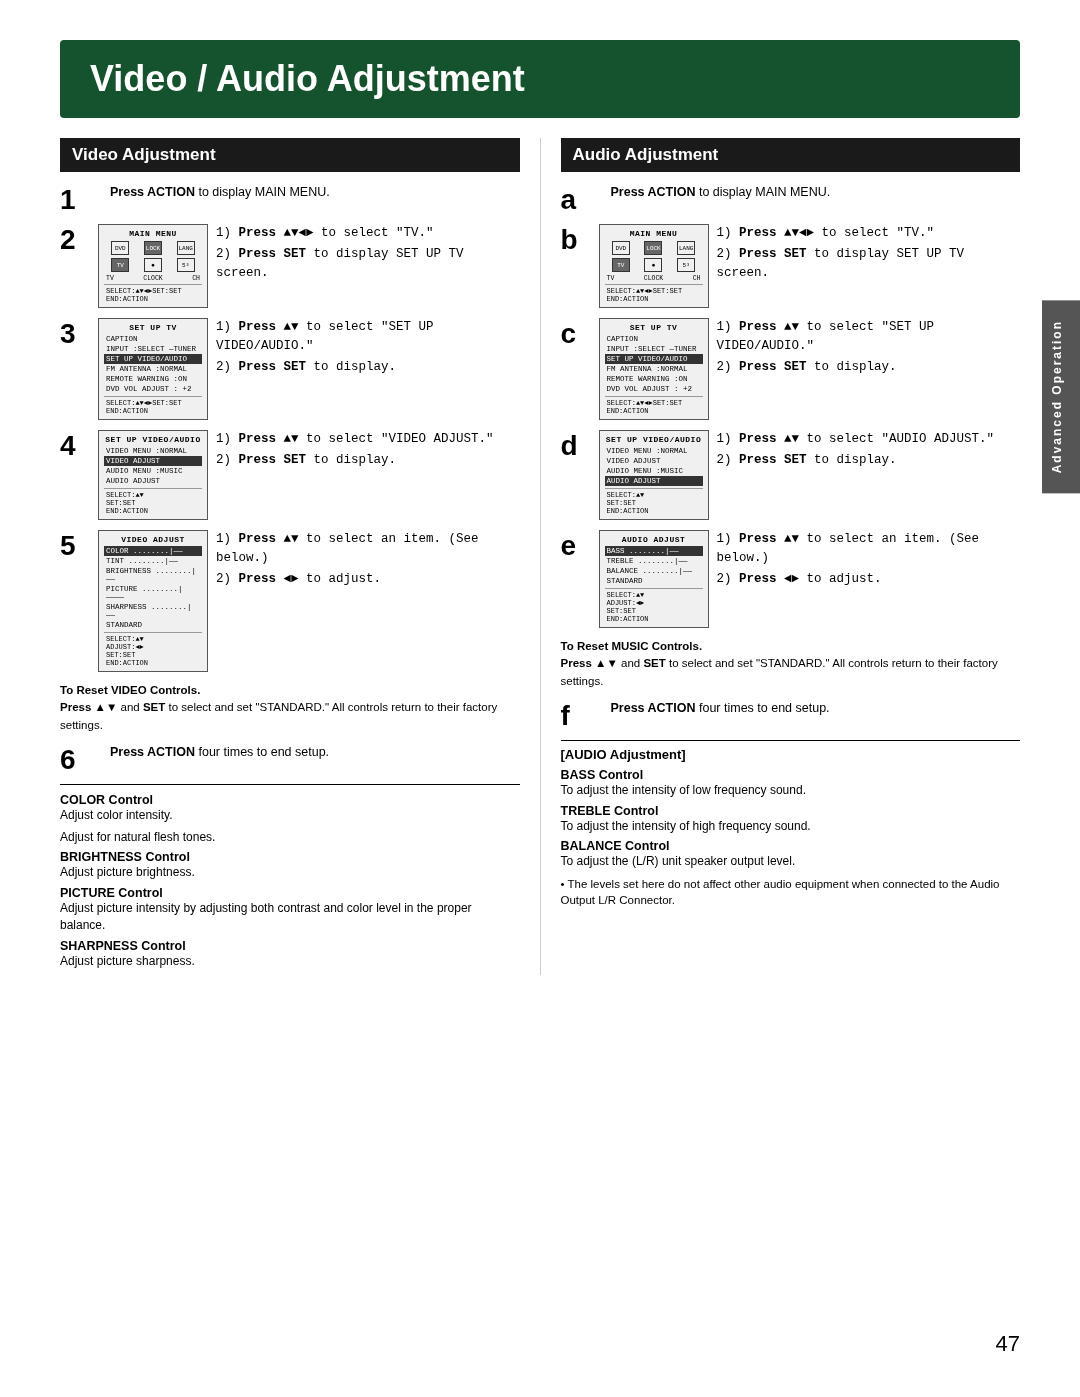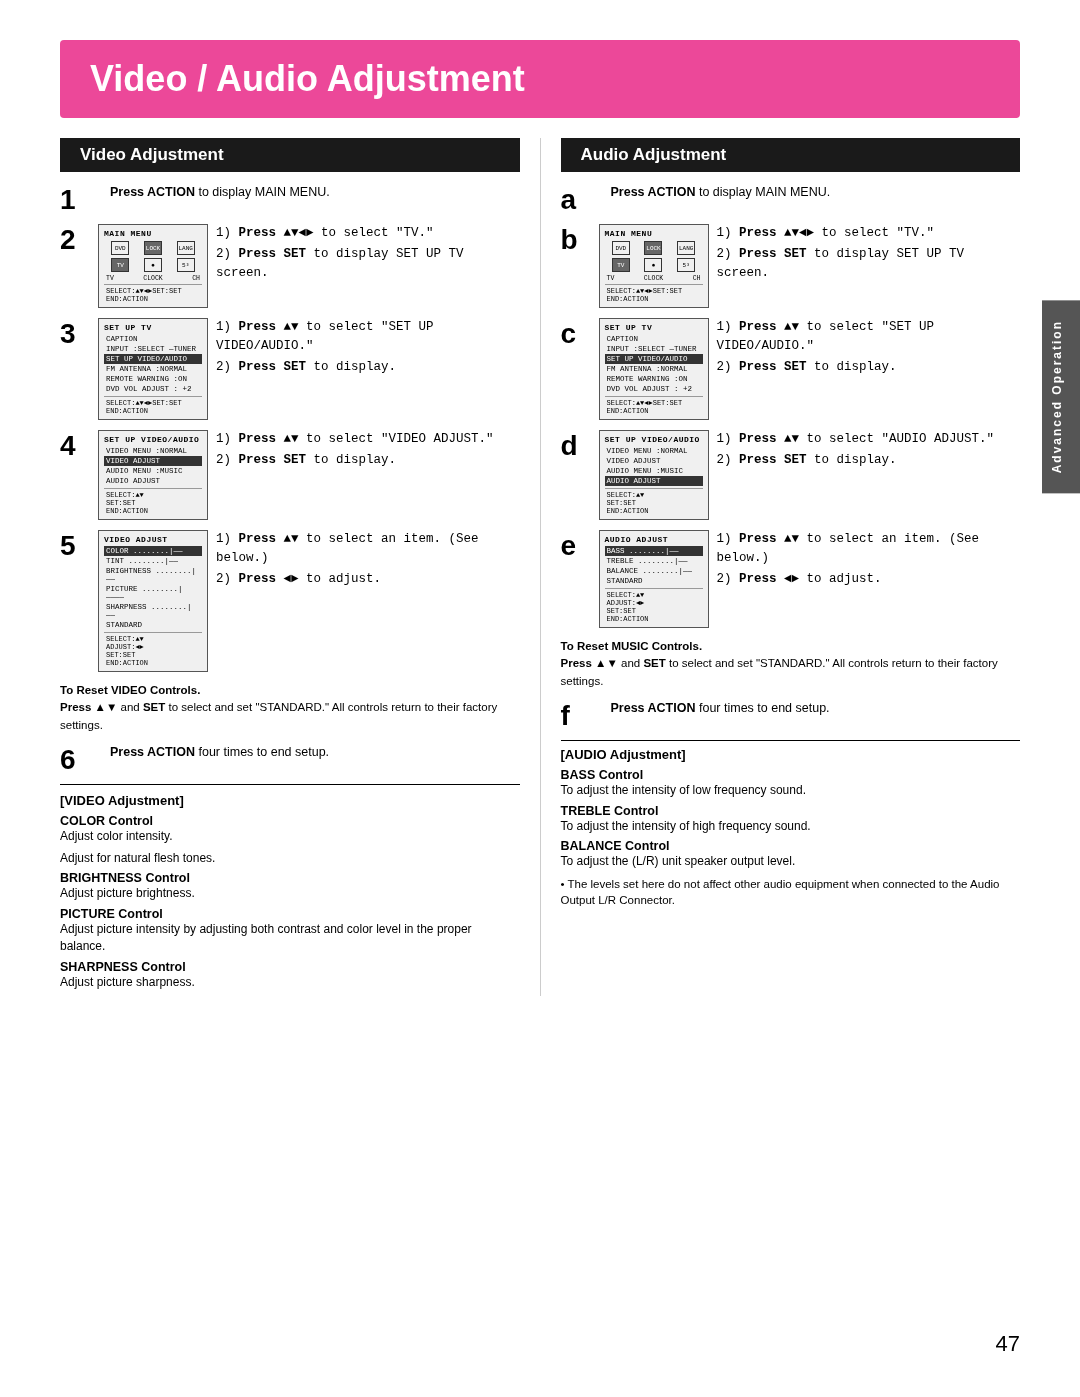--- a/index.html
+++ b/index.html
@@ -16,21 +16,21 @@
     .page {
       width: 1080px;
       min-height: 1397px;
       background: #fff;
       padding: 40px 60px 60px 60px;
       position: relative;
     }
 
     
     .main-title-bar {
-      background: #ec4899;
+      background: #14532d;
       color: #fff;
       font-size: 36px;
       font-weight: bold;
       padding: 18px 30px;
       margin-bottom: 20px;
       border-radius: 4px;
     }
 
     
     .two-col {
@@ -41,21 +41,21 @@
     .col-left, .col-right {
       flex: 1;
     }
 
     
     .section-header {
       background: #1a1a1a;
       color: #fff;
       font-size: 17px;
       font-weight: bold;
-      padding: 7px 20px;
+      padding: 7px 12px;
       margin-bottom: 12px;
     }
 
     
     .step-row {
       display: flex;
       align-items: flex-start;
       margin-bottom: 10px;
       gap: 8px;
     }
@@ -99,20 +99,21 @@
       border: 1.5px solid #555;
       background: #f0f0f0;
       padding: 4px 5px;
       font-size: 8px;
       min-width: 110px;
       max-width: 115px;
       font-family: 'Courier New', monospace;
     }
 
     .screen-box .screen-title {
+      text-align: center;
       font-weight: bold;
       font-size: 8px;
       margin-bottom: 2px;
       letter-spacing: 0.5px;
     }
 
     .screen-box .screen-row {
       display: flex;
       justify-content: space-between;
       font-size: 7.5px;
@@ -401,21 +402,20 @@
       </div>
 
       <div class="step-row">
         <div class="step-num">6</div>
         <div class="step-text">
           <b>Press ACTION</b> four times to end setup.
         </div>
       </div>
 
       <div style="border-top: 1.5px solid #000; padding-top: 8px; margin-top: 4px;">
-        <div class="adj-list-header">[VIDEO Adjustment]</div>
         <div class="adj-item-title">COLOR Control</div>
         <div class="adj-item-desc">Adjust color intensity.</div>
         <div class="adj-item-desc">Adjust for natural flesh tones.</div>
         <div class="adj-item-title">BRIGHTNESS Control</div>
         <div class="adj-item-desc">Adjust picture brightness.</div>
         <div class="adj-item-title">PICTURE Control</div>
         <div class="adj-item-desc">Adjust picture intensity by adjusting both contrast and color level in the proper balance.</div>
         <div class="adj-item-title">SHARPNESS Control</div>
         <div class="adj-item-desc">Adjust picture sharpness.</div>
       </div>

